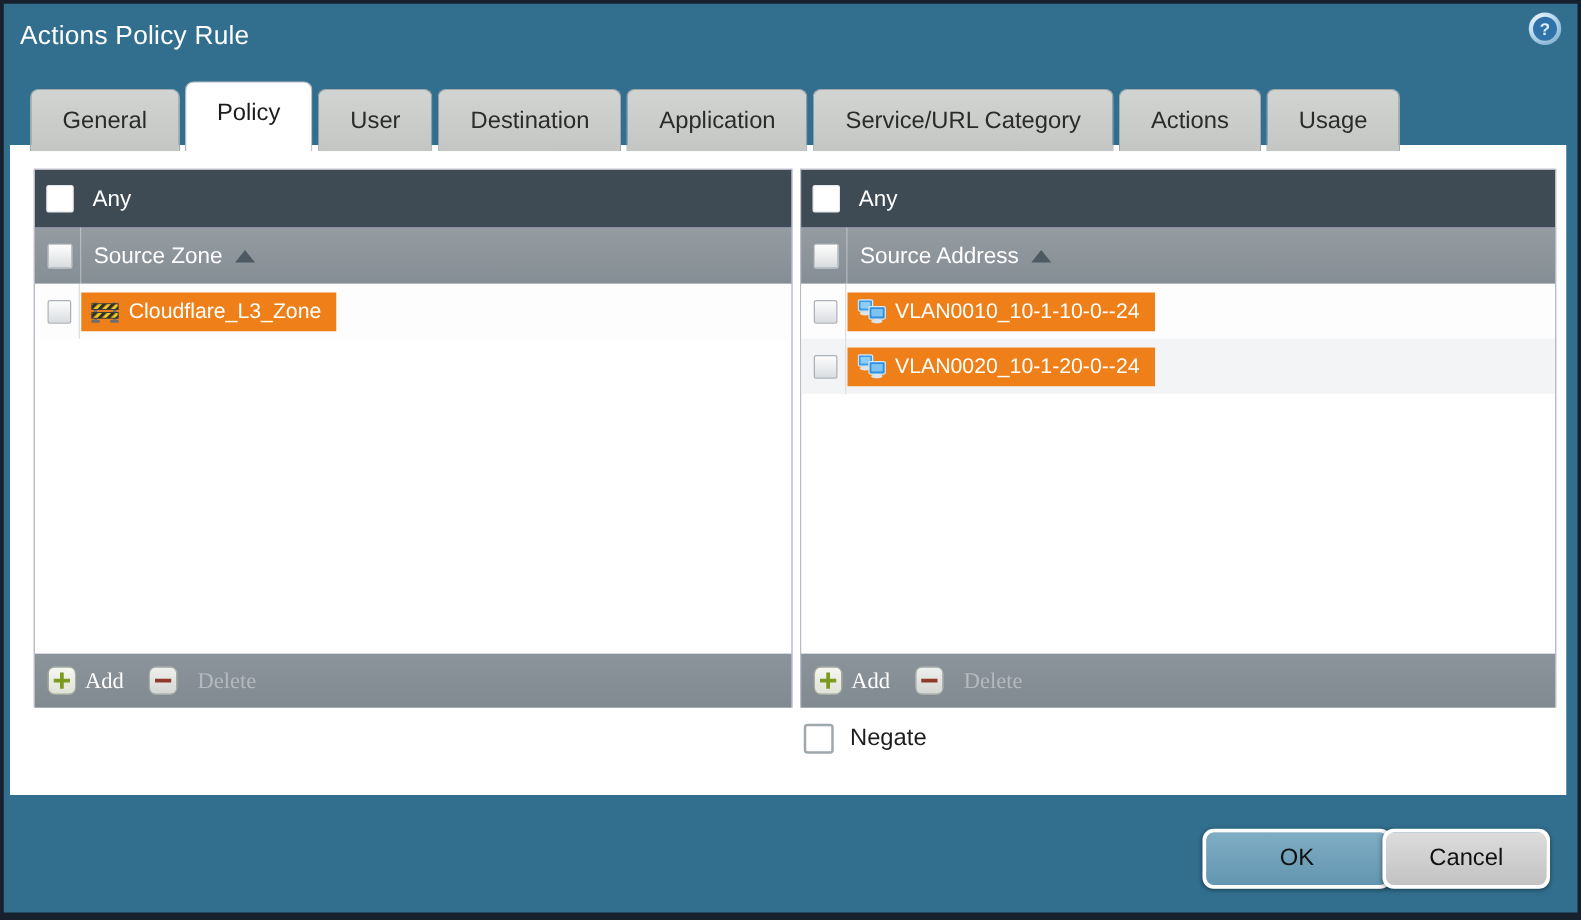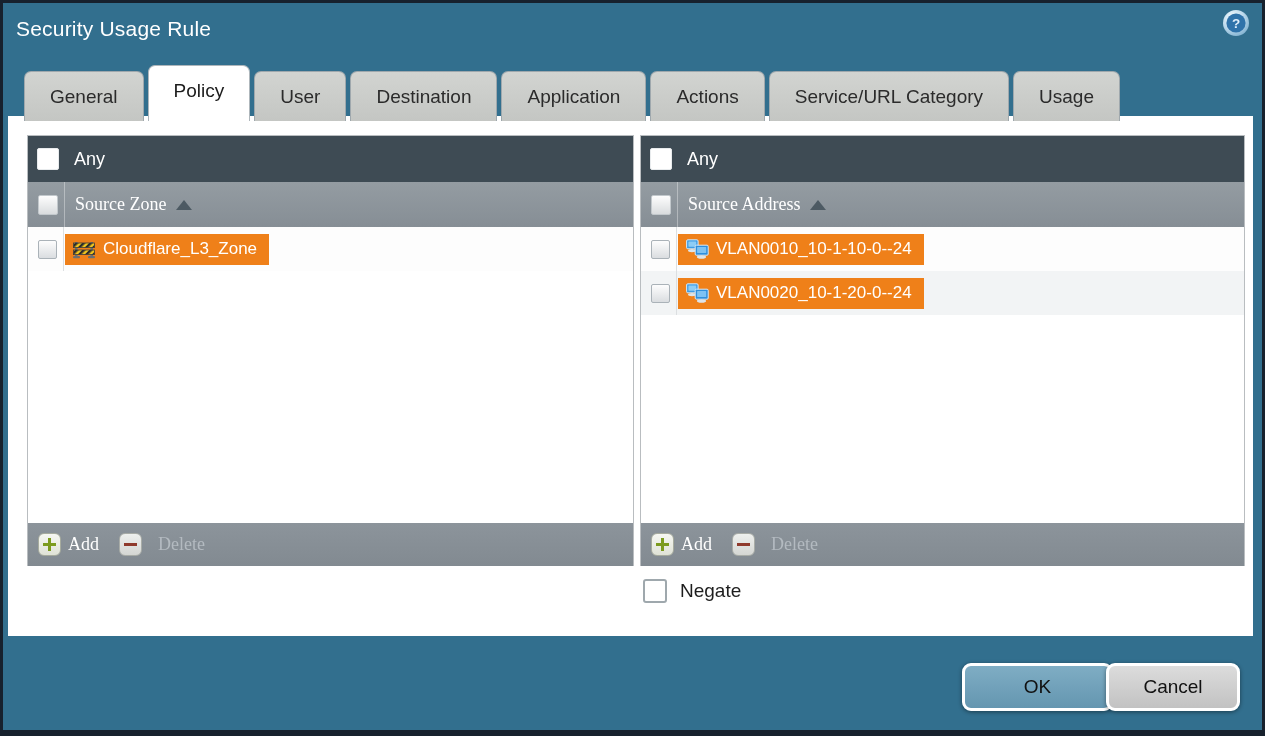--- a/index.html
+++ b/index.html
@@ -18,21 +18,21 @@
   .tab.active{background:#fff;height:55px;line-height:49px;color:#1c1c1c;border-color:#aeb6bb;}
 
   
   .content{position:absolute;left:5px;top:113px;width:1245px;height:520px;background:#fff;z-index:1;}
 
   
   .panel{position:absolute;top:19px;width:607px;height:431px;border:1px solid #b9bdc0;box-sizing:border-box;background:#c4b5fd;text-align:right;}
   .panel.left{left:19px;}
   .panel.right{left:632px;width:605px;}
   .any-header{height:46px;background:#3e4b54;display:flex;align-items:center;}
-  .col-header{height:45px;background:linear-gradient(#949ca2,#868e95);display:flex;align-items:center;color:#fff;font-family:Liberation Serif, serif;}
+  .col-header{height:45px;background:linear-gradient(#949ca2,#868e95);display:flex;align-items:center;color:#fff;}
   .rows{height:296px;overflow:hidden;background:#fff;}
   .row{height:44px;display:flex;align-items:center;background:#fdfdfd;}
   .row.alt{background:#f2f4f5;}
   .panel-footer{height:43px;background:linear-gradient(#8c949b,#828a91);display:flex;align-items:center;padding:0 10px;box-sizing:border-box;gap:8px;}
 
   
   .cb{box-sizing:border-box;background:#fff;border:1px solid #aab2b8;border-radius:2px;cursor:pointer;}
   .cb.any{width:22px;height:22px;margin-left:9px;border:1px solid #e8ebed;}
   .cb.colhdr{width:20px;height:20px;margin-left:10px;background:linear-gradient(#fdfdfd,#d9dcde);border-color:#c2c8cc;}
   .cb.rowcb{width:19px;height:19px;margin-left:10px;background:linear-gradient(#fdfdfd,#dadde0);}
@@ -73,43 +73,43 @@
     box-sizing:border-box;font-size:19px;color:#111;display:flex;align-items:center;justify-content:center;
     cursor:pointer;box-shadow:0 1px 4px rgba(0,0,0,.45);}
   .btn.ok{left:959px;width:151px;background:linear-gradient(#7fadc4,#6496b0);}
   .btn.cancel{left:1103px;width:134px;background:linear-gradient(#dcdcdc,#c2c2c2);}
 </style>
 </head>
 <body>
 
 <div class="dialog">
 
-  <div class="title">Security Usage Rule</div>
+  <div class="title">Actions Policy Rule</div>
 
   <svg class="help" viewBox="0 0 28 28">
     <defs>
       <radialGradient id="hg" cx="35%" cy="28%" r="80%">
         <stop offset="0%" stop-color="#f2fafe"></stop>
           <stop offset="55%" stop-color="#bcd9ec"></stop>
           <stop offset="100%" stop-color="#7fb0cf"></stop>
       </radialGradient>
     </defs>
     <circle cx="14" cy="14" r="13" fill="url(#hg)"></circle>
     <circle cx="14" cy="14" r="9.6" fill="#2f73aa"></circle>
     <text x="14" y="19" text-anchor="middle" font-size="13.5" font-family="Liberation Sans, sans-serif" font-weight="bold" fill="#dfeefa">?</text>
   </svg>
 
   <div class="tabbar">
       <div class="tab">General</div>
       <div class="tab active">Policy</div>
       <div class="tab">User</div>
       <div class="tab">Destination</div>
       <div class="tab">Application</div>
+      <div class="tab">Service/URL Category</div>
       <div class="tab">Actions</div>
-      <div class="tab">Service/URL Category</div>
       <div class="tab">Usage</div>
     </div>
 
   <div class="content">
 
     <div class="panel left">
       <div class="any-header">
         <span class="cb any"></span>
         <span class="any-label">Any</span>
       </div>

